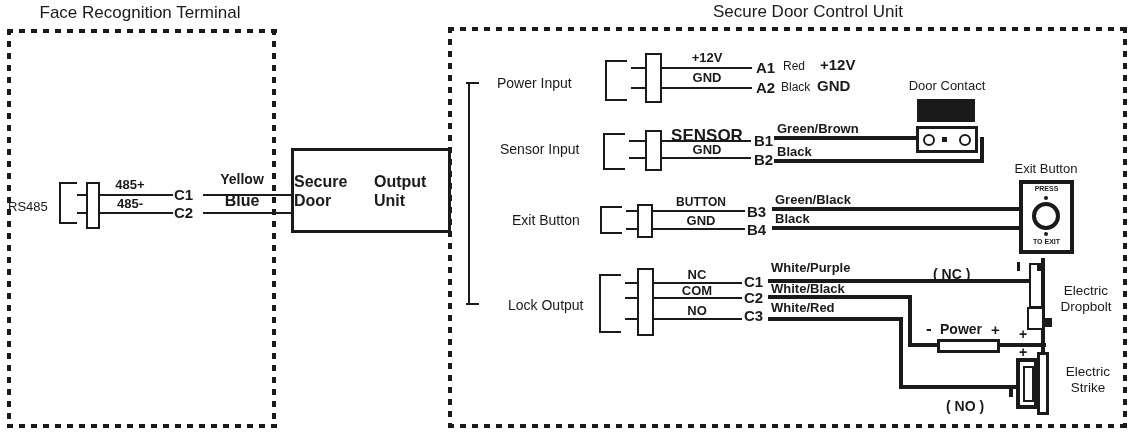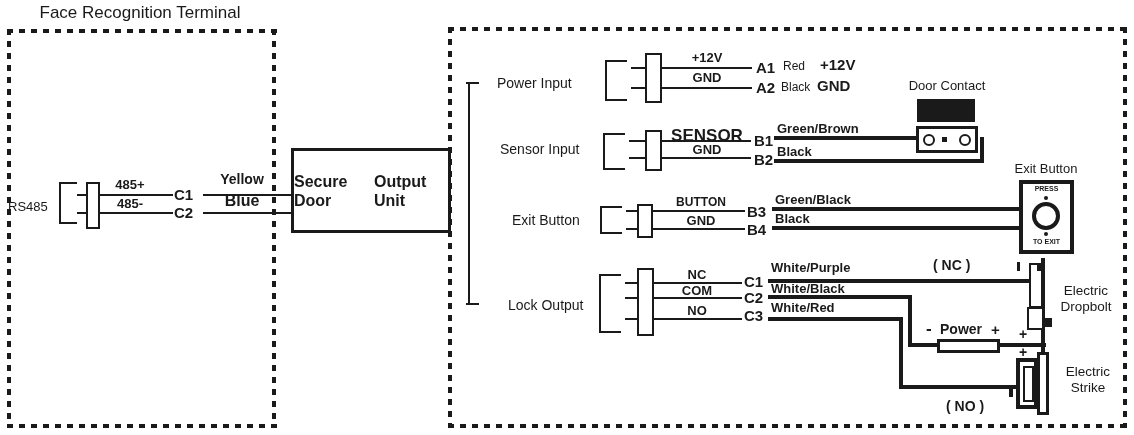--- a/index.html
+++ b/index.html
@@ -51,20 +51,21 @@
   <span class="t sb" style="left:174px;top:186px;font-size:15px;">C1</span>
   <span class="t sb" style="left:174px;top:204px;font-size:15px;">C2</span>
   <span class="t c sb" style="left:210px;top:171px;width:64px;font-size:14px;">Yellow</span>
   <span class="t c sb" style="left:210px;top:192px;width:64px;font-size:16px;">Blue</span>
 
   <div class="termbox">
     <span>Secure Door</span>
     <span>Output Unit</span>
   </div>
 
+  <span class="t c" style="left:646px;top:2px;width:324px;font-size:17px;">Secure Door Control Unit</span>
 
   <div class="dh" style="left:448px;top:27px;width:679px;"></div>
   <div class="dh" style="left:448px;top:424px;width:679px;"></div>
   <div class="dv" style="left:448px;top:27px;height:401px;"></div>
   <div class="dv" style="left:1123px;top:27px;height:401px;"></div>
 
   <div class="ln" style="left:468px;top:82px;width:2px;height:223px;"></div>
   <div class="ln" style="left:466px;top:82px;width:13px;height:2px;"></div>
   <div class="ln" style="left:466px;top:303px;width:13px;height:2px;"></div>
 
@@ -152,21 +153,21 @@
   <div class="ln" style="left:654px;top:318px;width:88px;height:2px;"></div>
   <span class="t c b" style="left:656px;top:268px;width:82px;font-size:13px;">NC</span>
   <span class="t c b" style="left:656px;top:284px;width:82px;font-size:13px;">COM</span>
   <span class="t c b" style="left:656px;top:304px;width:82px;font-size:13px;">NO</span>
   <span class="t b" style="left:744px;top:273px;font-size:15px;">C1</span>
   <span class="t b" style="left:744px;top:289px;font-size:15px;">C2</span>
   <span class="t b" style="left:744px;top:307px;font-size:15px;">C3</span>
 
   <div class="ln" style="left:768px;top:279px;width:263px;height:4px;"></div>
   <span class="t b" style="left:771px;top:261px;font-size:13px;">White/Purple</span>
-  <span class="t sb" style="left:933px;top:257px;font-size:14px;">( NC )</span>
+  <span class="t sb" style="left:933px;top:266px;font-size:14px;">( NC )</span>
 
   <div class="ln" style="left:768px;top:295px;width:144px;height:4px;"></div>
   <div class="ln" style="left:908px;top:295px;width:4px;height:52px;"></div>
   <div class="ln" style="left:908px;top:343px;width:32px;height:4px;"></div>
   <span class="t b" style="left:771px;top:282px;font-size:13px;">White/Black</span>
 
   <div class="ln" style="left:768px;top:317px;width:135px;height:4px;"></div>
   <div class="ln" style="left:899px;top:317px;width:4px;height:72px;"></div>
   <div class="ln" style="left:899px;top:385px;width:120px;height:4px;"></div>
   <span class="t b" style="left:771px;top:301px;font-size:13px;">White/Red</span>

